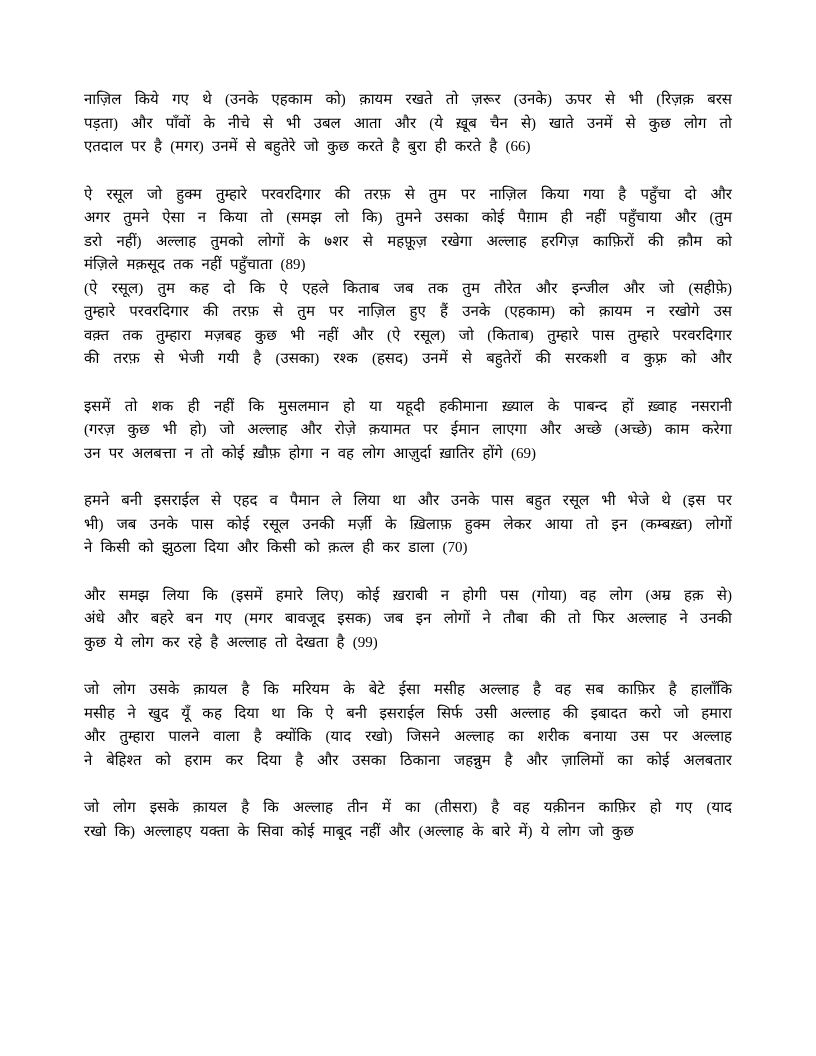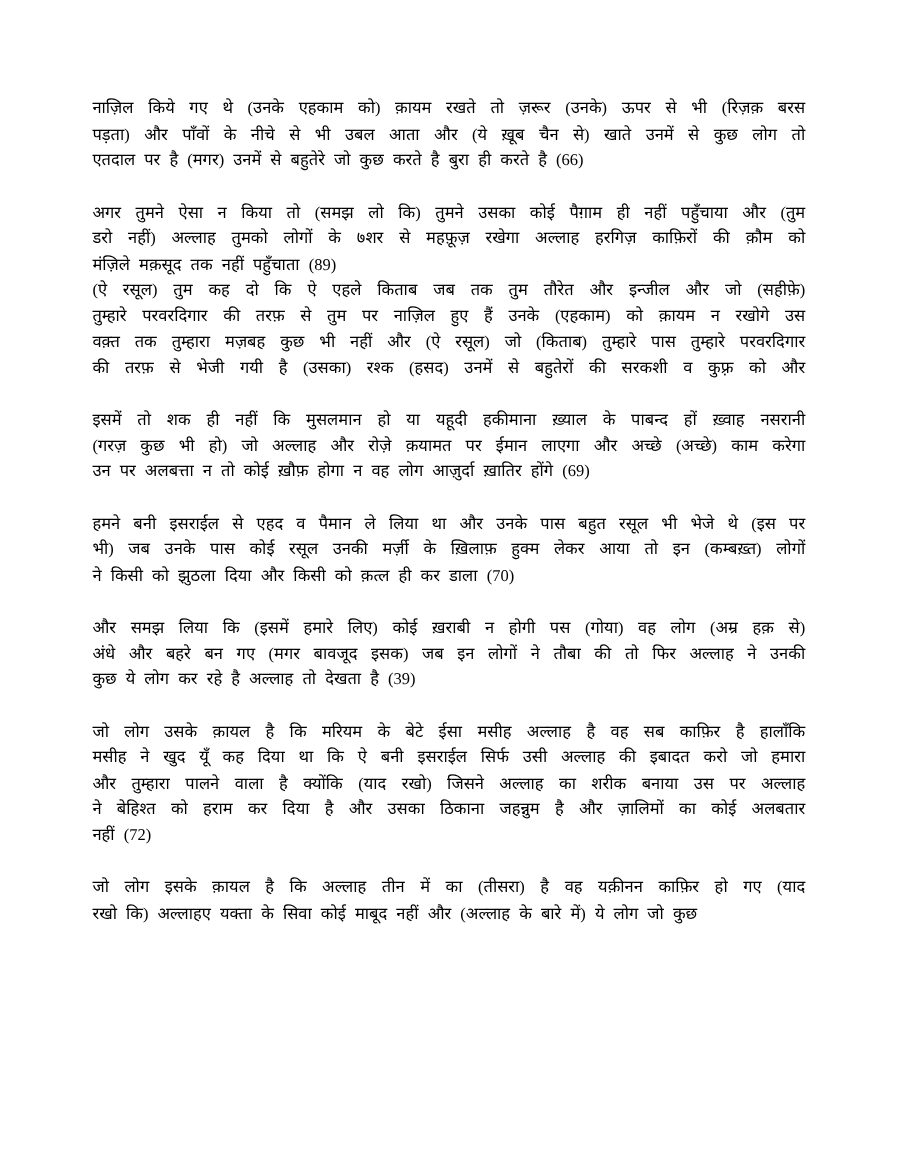--- a/index.html
+++ b/index.html
@@ -47,20 +47,21 @@
   <div class="doc" id="doc">
       <div class="block">
         <div class="verse">
           <div class="line">नाज़िल किये गए थे (उनके एहकाम को) क़ायम रखते तो ज़रूर (उनके) ऊपर से भी (रिज़क़ बरस</div>
           <div class="line">पड़ता) और पाँवों के नीचे से भी उबल आता और (ये ख़ूब चैन से) खाते उनमें से कुछ लोग तो</div>
           <div class="line last-line">एतदाल पर है (मगर) उनमें से बहुतेरे जो कुछ करते है बुरा ही करते है (66)</div>
         </div>
       </div>
       <div class="block">
         <div class="verse">
+          <div class="line">ऐ रसूल जो हुक्म तुम्हारे परवरदिगार की तरफ़ से तुम पर नाज़िल किया गया है पहुँचा दो और</div>
           <div class="line">अगर तुमने ऐसा न किया तो (समझ लो कि) तुमने उसका कोई पैग़ाम ही नहीं पहुँचाया और (तुम</div>
           <div class="line">डरो नहीं) अल्लाह तुमको लोगों के ७शर से महफ़ूज़ रखेगा अल्लाह हरगिज़ काफ़िरों की क़ौम को</div>
           <div class="line last-line">मंज़िले मक़सूद तक नहीं पहुँचाता (89)</div>
         </div>
         <div class="verse">
           <div class="line">(ऐ रसूल) तुम कह दो कि ऐ एहले किताब जब तक तुम तौरेत और इन्जील और जो (सहीफ़े)</div>
           <div class="line">तुम्हारे परवरदिगार की तरफ़ से तुम पर नाज़िल हुए हैं उनके (एहकाम) को क़ायम न रखोगे उस</div>
           <div class="line">वक़्त तक तुम्हारा मज़बह कुछ भी नहीं और (ऐ रसूल) जो (किताब) तुम्हारे पास तुम्हारे परवरदिगार</div>
           <div class="line">की तरफ़ से भेजी गयी है (उसका) रश्क (हसद) उनमें से बहुतेरों की सरकशी व कुफ़्र को और</div>
         </div>
@@ -76,30 +77,29 @@
         <div class="verse">
           <div class="line">हमने बनी इसराईल से एहद व पैमान ले लिया था और उनके पास बहुत रसूल भी भेजे थे (इस पर</div>
           <div class="line">भी) जब उनके पास कोई रसूल उनकी मर्ज़ी के ख़िलाफ़ हुक्म लेकर आया तो इन (कम्बख़्त) लोगों</div>
           <div class="line last-line">ने किसी को झुठला दिया और किसी को क़त्ल ही कर डाला (70)</div>
         </div>
       </div>
       <div class="block">
         <div class="verse">
           <div class="line">और समझ लिया कि (इसमें हमारे लिए) कोई ख़राबी न होगी पस (गोया) वह लोग (अम्र हक़ से)</div>
           <div class="line">अंधे और बहरे बन गए (मगर बावजूद इसक) जब इन लोगों ने तौबा की तो फिर अल्लाह ने उनकी</div>
-          <div class="line last-line">कुछ ये लोग कर रहे है अल्लाह तो देखता है (39)</div>
+          <div class="line last-line">कुछ ये लोग कर रहे है अल्लाह तो देखता है (99)</div>
         </div>
       </div>
       <div class="block">
         <div class="verse">
           <div class="line">जो लोग उसके क़ायल है कि मरियम के बेटे ईसा मसीह अल्लाह है वह सब काफ़िर है हालाँकि</div>
           <div class="line">मसीह ने खुद यूँ कह दिया था कि ऐ बनी इसराईल सिर्फ उसी अल्लाह की इबादत करो जो हमारा</div>
           <div class="line">और तुम्हारा पालने वाला है क्योंकि (याद रखो) जिसने अल्लाह का शरीक बनाया उस पर अल्लाह</div>
           <div class="line">ने बेहिश्त को हराम कर दिया है और उसका ठिकाना जहन्नुम है और ज़ालिमों का कोई अलबतार</div>
-          <div class="line last-line">नहीं (72)</div>
         </div>
       </div>
       <div class="block">
         <div class="verse">
           <div class="line">जो लोग इसके क़ायल है कि अल्लाह तीन में का (तीसरा) है वह यक़ीनन काफ़िर हो गए (याद</div>
           <div class="line last-line">रखो कि) अल्लाहए यक्ता के सिवा कोई माबूद नहीं और (अल्लाह के बारे में) ये लोग जो कुछ</div>
         </div>
       </div>
     </div>
 </div>

